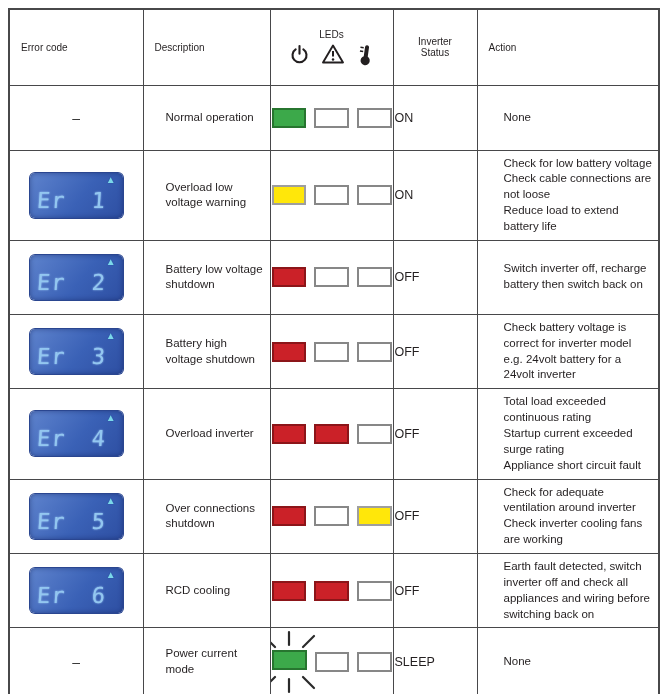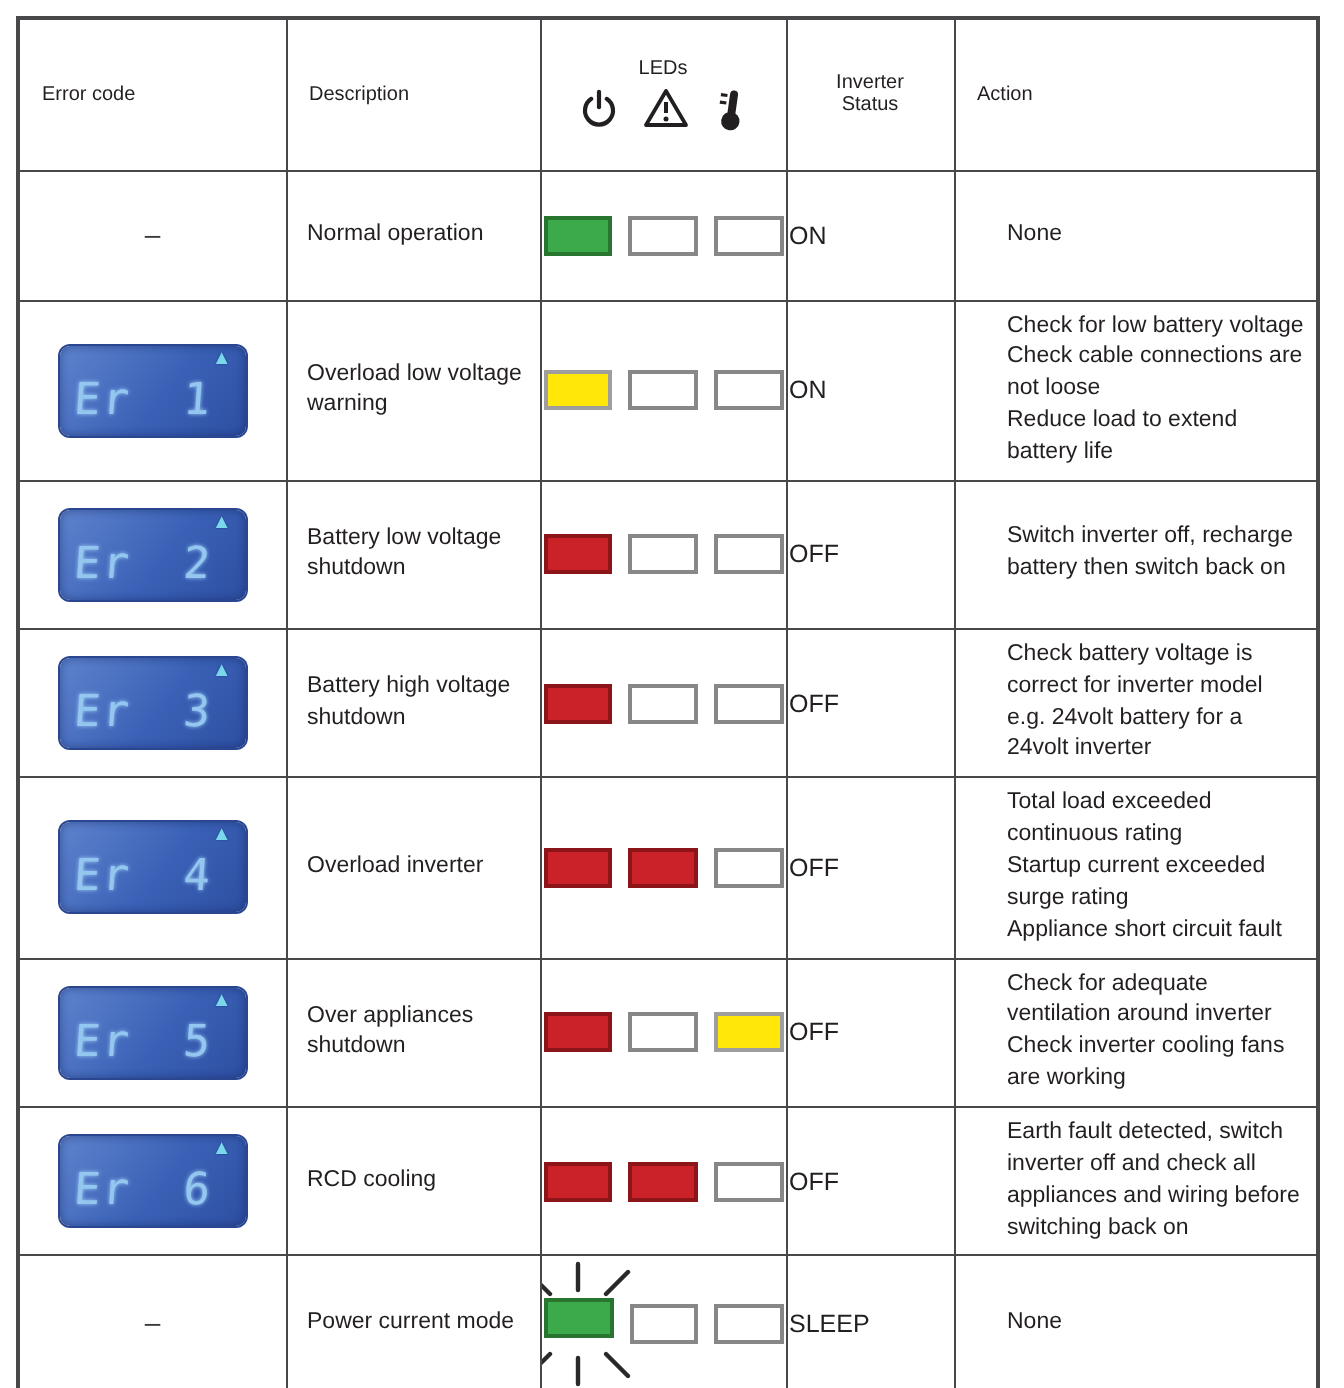--- a/index.html
+++ b/index.html
@@ -16,21 +16,21 @@
   .dash{font-size:14px;color:#3a3a3a;}
   .lcd{position:relative;width:93px;height:45px;margin:0 auto;border-radius:5px;
        background:linear-gradient(128deg,#5e83cd 0%,#3a61b6 55%,#2e4fa2 100%);
        box-shadow:inset 0 0 5px rgba(10,25,80,.45), 0 0 0 1px #2a4690;}
   .lcd-text{position:absolute;left:7px;bottom:5px;font-family:"DejaVu Sans Mono",monospace;
        font-size:22px;color:#93c7f0;letter-spacing:1px;word-spacing:12px;
        transform:skewX(-4deg);text-shadow:0 0 2px rgba(170,215,255,.9);}
   .lcd-tri{position:absolute;top:1px;right:7px;font-size:10px;color:#7bd8ea;
        text-shadow:0 0 1px #123a8a;line-height:12px;}
   
-  .c-desc{font-size:11.5px;padding:4px 6px 4px 10px;line-height:1.35;}
+  .c-desc{font-size:11.5px;padding:4px 6px 4px 22px;line-height:1.35;}
   .c-status{font-size:12.5px;text-align:left;}
   .c-action{font-size:11.5px;padding:5px 6px 5px 26px;line-height:1.38;white-space:pre-line;}
   
   .c-leds{text-align:center;}
   .leds{display:flex;justify-content:center;align-items:center;gap:8px;}
   .led{display:inline-block;width:31px;height:16px;border:2px solid #878787;background:#fff;}
   .led[data-state="green"]{background:#3ca94a;border-color:#27752f;}
   .led[data-state="red"]{background:#cb2128;border-color:#8c1519;}
   .led[data-state="yellow"]{background:#ffe70a;border-color:#9e9e9e;}
   .led[data-state="off"]{background:#ffffff;border-color:#878787;}
@@ -175,21 +175,21 @@
 Appliance short circuit fault</td>
   </tr>
 
   <tr style="height:73px">
     <td class="c-code">
       <div class="lcd">
         <span class="lcd-text">Er 5</span>
         <span class="lcd-tri">▲</span>
       </div>
     </td>
-    <td class="c-desc">Over appliances shutdown</td>
+    <td class="c-desc">Over connections shutdown</td>
     <td class="c-leds">
             <div class="leds">
       <span class="led" data-state="red"></span>
       <span class="led" data-state="off"></span>
       <span class="led" data-state="yellow"></span>
     </div>
           </td>
     <td class="c-status">OFF</td>
     <td class="c-action">Check for adequate ventilation around inverter
 Check inverter cooling fans are working</td>

